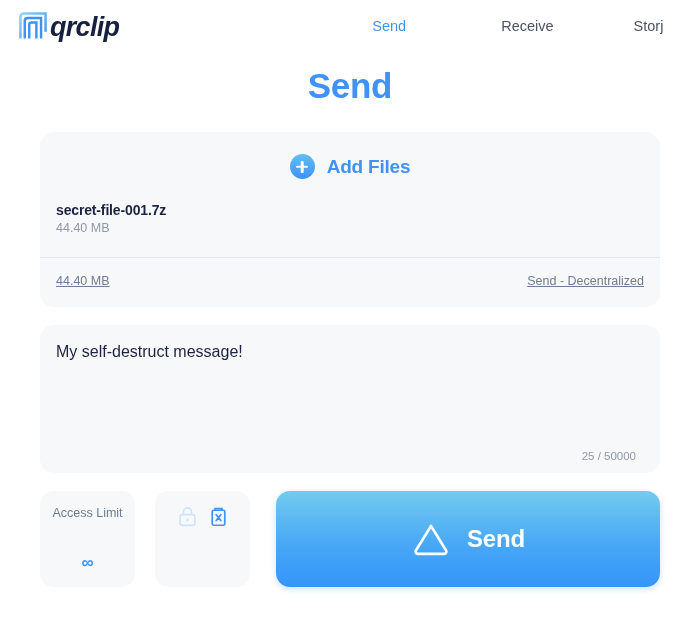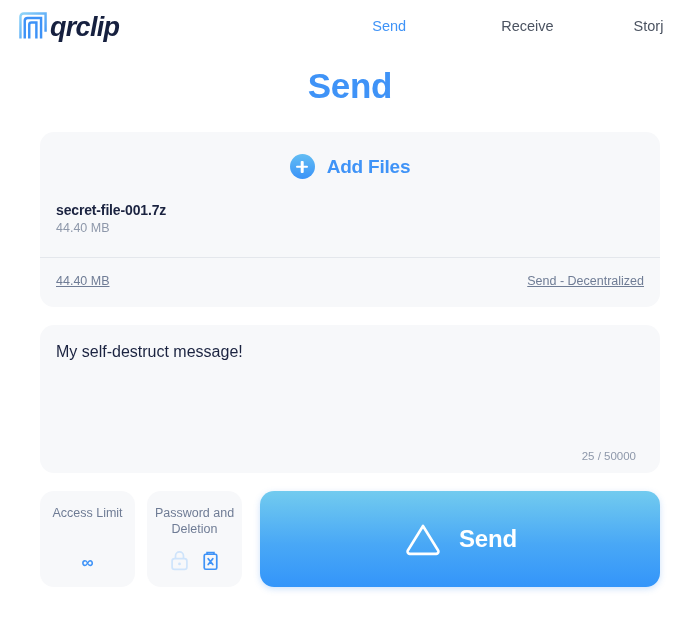--- a/index.html
+++ b/index.html
@@ -192,21 +192,21 @@
     right: 24px;
     bottom: 11px;
     font-size: 11.5px;
     color: #8e98aa;
   }
 
   
   .bottom-row {
     display: flex;
     align-items: stretch;
-    gap: 12px;
+    gap: 20px;
     margin: 18px 40px 0 40px;
   }
 
   .opt-card {
     background: #f7f8fa;
     border-radius: 14px;
     width: 95px;
     height: 96px;
     display: flex;
     flex-direction: column;
@@ -328,21 +328,20 @@
 
   <div class="bottom-row">
 
     <div class="opt-card">
       <span class="opt-title">Access Limit</span>
       <span class="opt-value infinity">∞</span>
     </div>
 
 
     <div class="opt-card">
-      <span class="opt-title">Password and Deletion</span>
       <span class="opt-icons">
         <svg width="19" height="21" viewBox="0 0 20 22">
           <rect x="2.2" y="9" width="15.6" height="11.4" rx="2.6" fill="none" stroke="#cfe4fb" stroke-width="1.8"></rect>
           <path d="M5.8,9 V6.2 A4.2,4.2 0 0 1 14.2,6.2 V9" fill="none" stroke="#cfe4fb" stroke-width="1.8"></path>
           <circle cx="10" cy="14.6" r="1.5" fill="#cfe4fb"></circle>
         </svg>
         <svg width="19" height="21" viewBox="0 0 20 22">
           <rect x="3.4" y="4.4" width="13.2" height="15.8" rx="1.6" fill="none" stroke="#3f93f7" stroke-width="1.8"></rect>
           <path d="M6.4,4.4 V2.6 H13.6 V4.4" fill="none" stroke="#3f93f7" stroke-width="1.8"></path>
           <path d="M7.6,9.2 L12.4,15.2 M12.4,9.2 L7.6,15.2" stroke="#3f93f7" stroke-width="1.9" stroke-linecap="round"></path>

